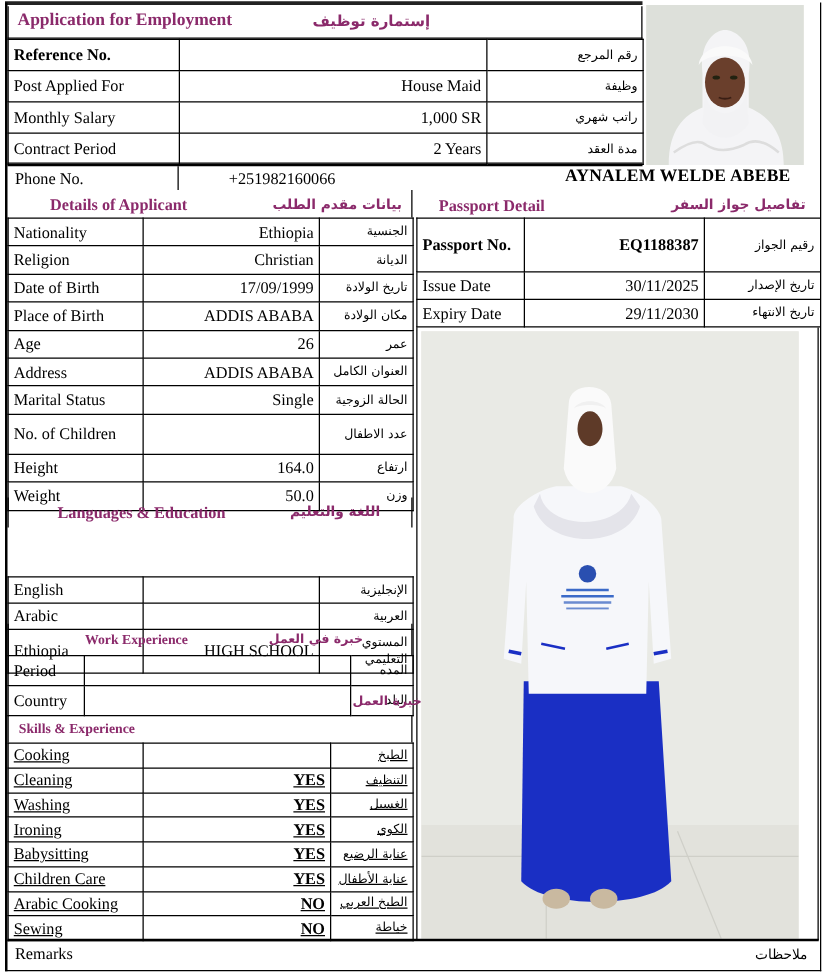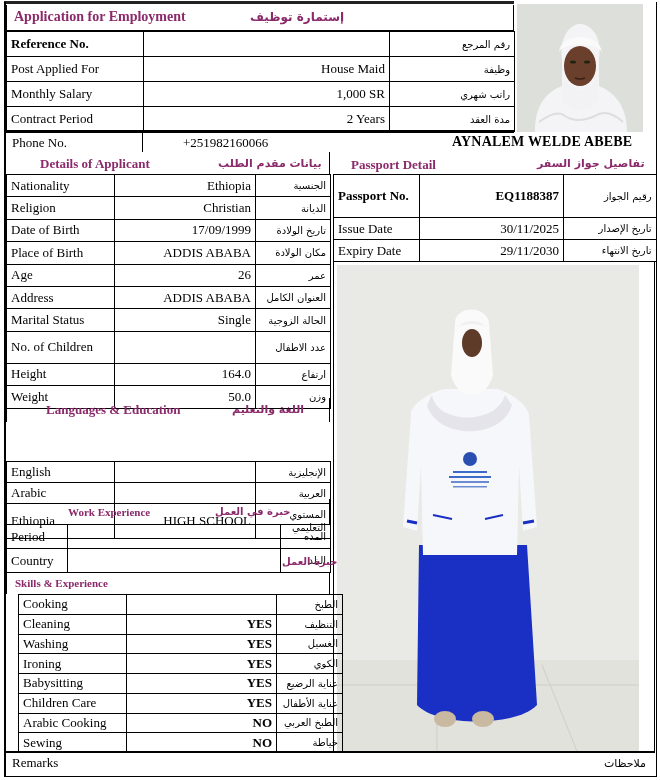--- a/index.html
+++ b/index.html
@@ -260,21 +260,21 @@
         <td class="c"></td>
         <td class="ar">البلد</td>
       </tr>
 </tbody>
   </table>
 
 <div class="abs" style="left:6px;top:572px;width:324px;height:22px;border-left:1px solid #000;border-right:1px solid #000;"></div>
 <div class="abs sec sec-sm" style="left:15px;top:577px;">Skills &amp; Experience</div>
 <div class="abs sec-ar" style="left:282px;top:556px;font-size:10px;">خبرة العمل</div>
 
-<table style="left:18px;top:594px;width:324px;height:158px;">
+<table style="left:6px;top:594px;width:324px;height:158px;text-decoration:underline;">
   <colgroup>
       <col style="width:108px">
       <col style="width:150px">
       <col style="width:66px">
     </colgroup>
   <tbody>
       <tr style="height:19.75px">
         <td>Cooking</td>
         <td class="c b"></td>
         <td class="ar">الطبخ</td>

